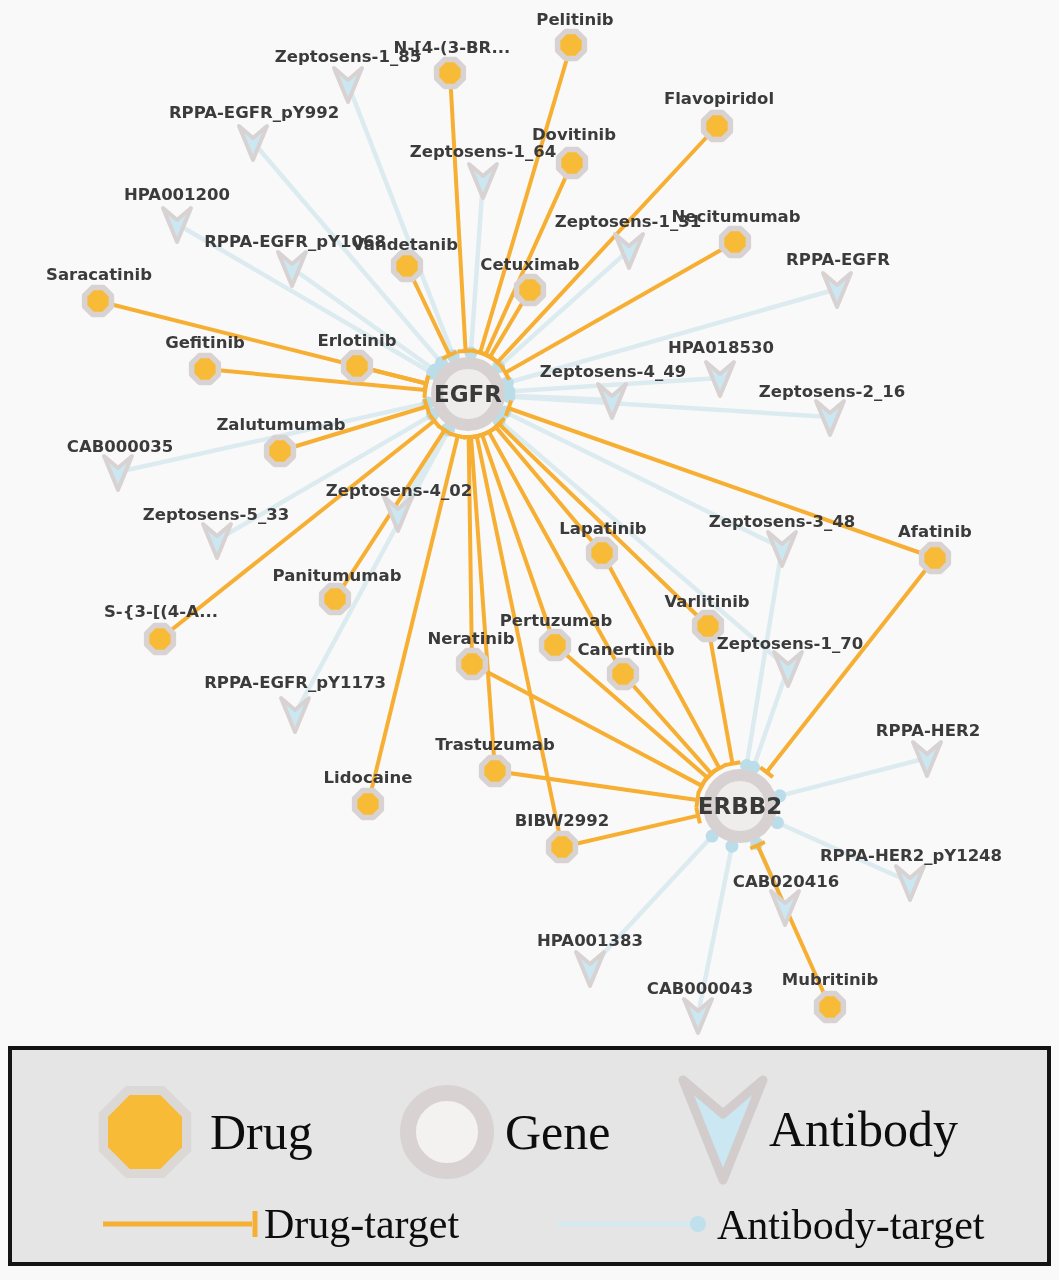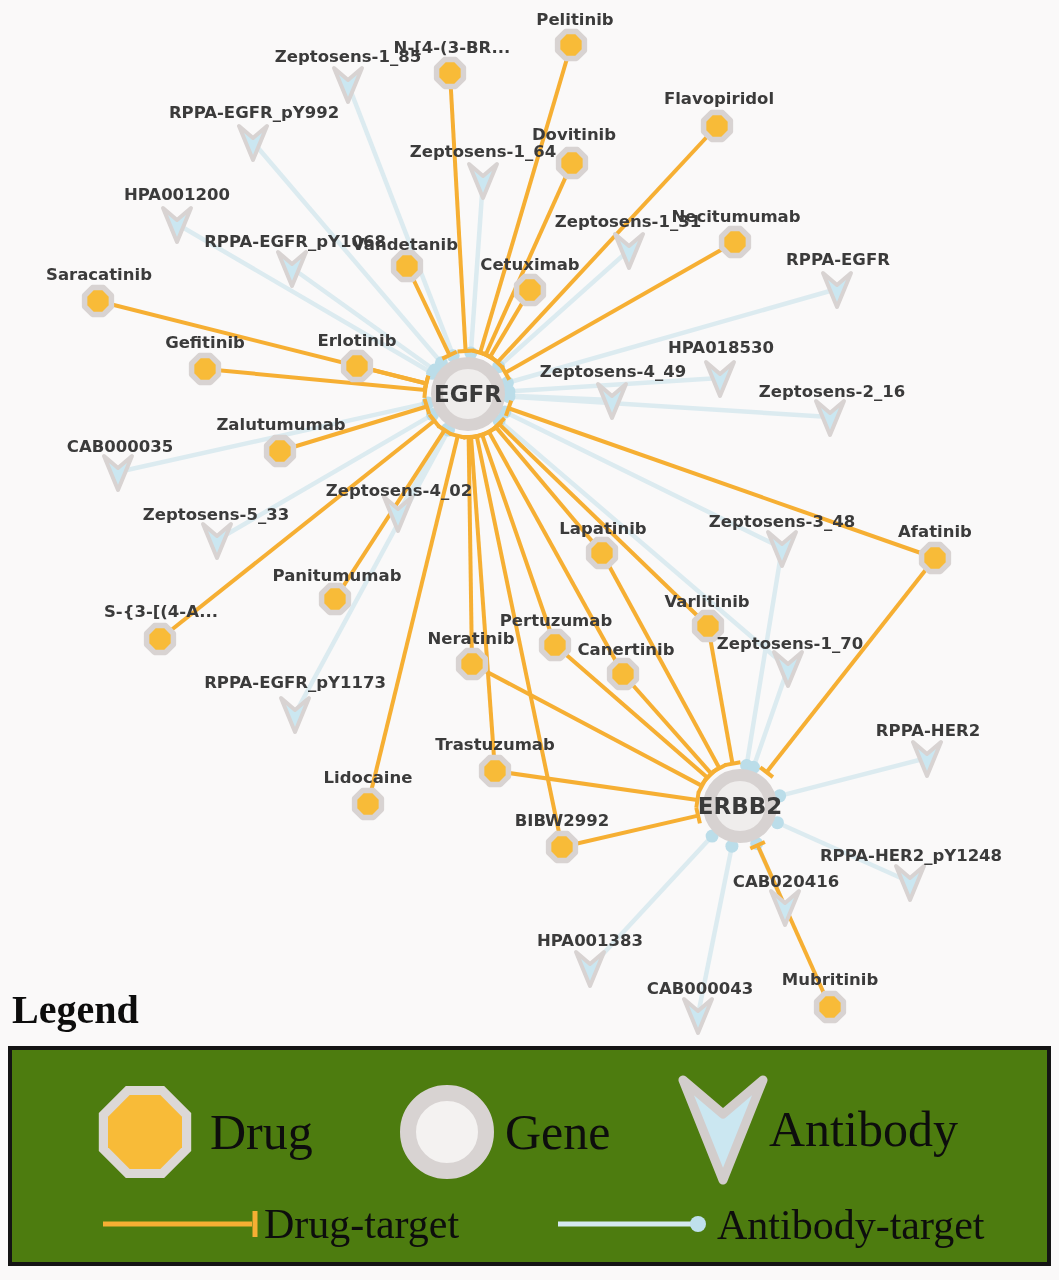--- a/index.html
+++ b/index.html
@@ -11,21 +11,21 @@
   .stage{position:absolute;left:0;top:0;width:1059px;height:1280px;overflow:hidden;background:#faf9f9;}
   #graph-svg{position:absolute;left:0;top:0;}
   .node-label{font:bold 16.5px "DejaVu Sans",sans-serif;fill:#3b3b3b;}
   .gene-label{font:bold 23px "DejaVu Sans",sans-serif;fill:#3a3a3a;}
   .legend-title{
     position:absolute;left:12px;top:986px;
     font:bold 40px "Liberation Serif",serif;color:#0d0d0d;
   }
   .legend-box{
     position:absolute;left:8px;top:1046px;width:1035px;height:212px;
-    border:4px solid #141414;background:#4d7c0f;
+    border:4px solid #141414;background:#e5e5e5;
   }
   .lg-item{font:400 50px "Liberation Serif",serif;fill:#0d0d0d;}
   .lg-edge{font:400 42px "Liberation Serif",serif;fill:#0d0d0d;}
 </style>
 </head>
 <body>
 
 <div class="stage">
 
   <svg id="graph-svg" width="1059" height="1280" viewBox="0 0 1059 1280">
@@ -224,21 +224,20 @@
       <text x="626" y="655" text-anchor="middle" class="node-label">Canertinib</text>
       <text x="935" y="537" text-anchor="middle" class="node-label">Afatinib</text>
       <text x="495" y="750" text-anchor="middle" class="node-label">Trastuzumab</text>
       <text x="368" y="783" text-anchor="middle" class="node-label">Lidocaine</text>
       <text x="562" y="826" text-anchor="middle" class="node-label">BIBW2992</text>
       <text x="830" y="985" text-anchor="middle" class="node-label">Mubritinib</text>
       <text x="468" y="402" text-anchor="middle" class="gene-label">EGFR</text>
       <text x="740" y="814" text-anchor="middle" class="gene-label">ERBB2</text>
     </svg>
 
-  <div class="legend-title">Legend</div>
 
   <div class="legend-box">
     <svg width="1035" height="212" viewBox="0 0 1035 212">
 
       <polygon points="179.2,62.9 152.2,35.9 113.8,35.9 86.8,62.9 86.8,101.1 113.8,128.1 152.2,128.1 179.2,101.1" fill="#dcd8d6"></polygon>
       <polygon points="170,66.7 148.3,45 117.7,45 96,66.7 96,97.3 117.7,119 148.3,119 170,97.3" fill="#f8bb38"></polygon>
       <text class="lg-item" x="198" y="99">Drug</text>
 
       <circle cx="435" cy="82" r="39" fill="#f4f2f1" stroke="#d8d3d2" stroke-width="16"></circle>
       <text class="lg-item" x="493" y="99">Gene</text>

